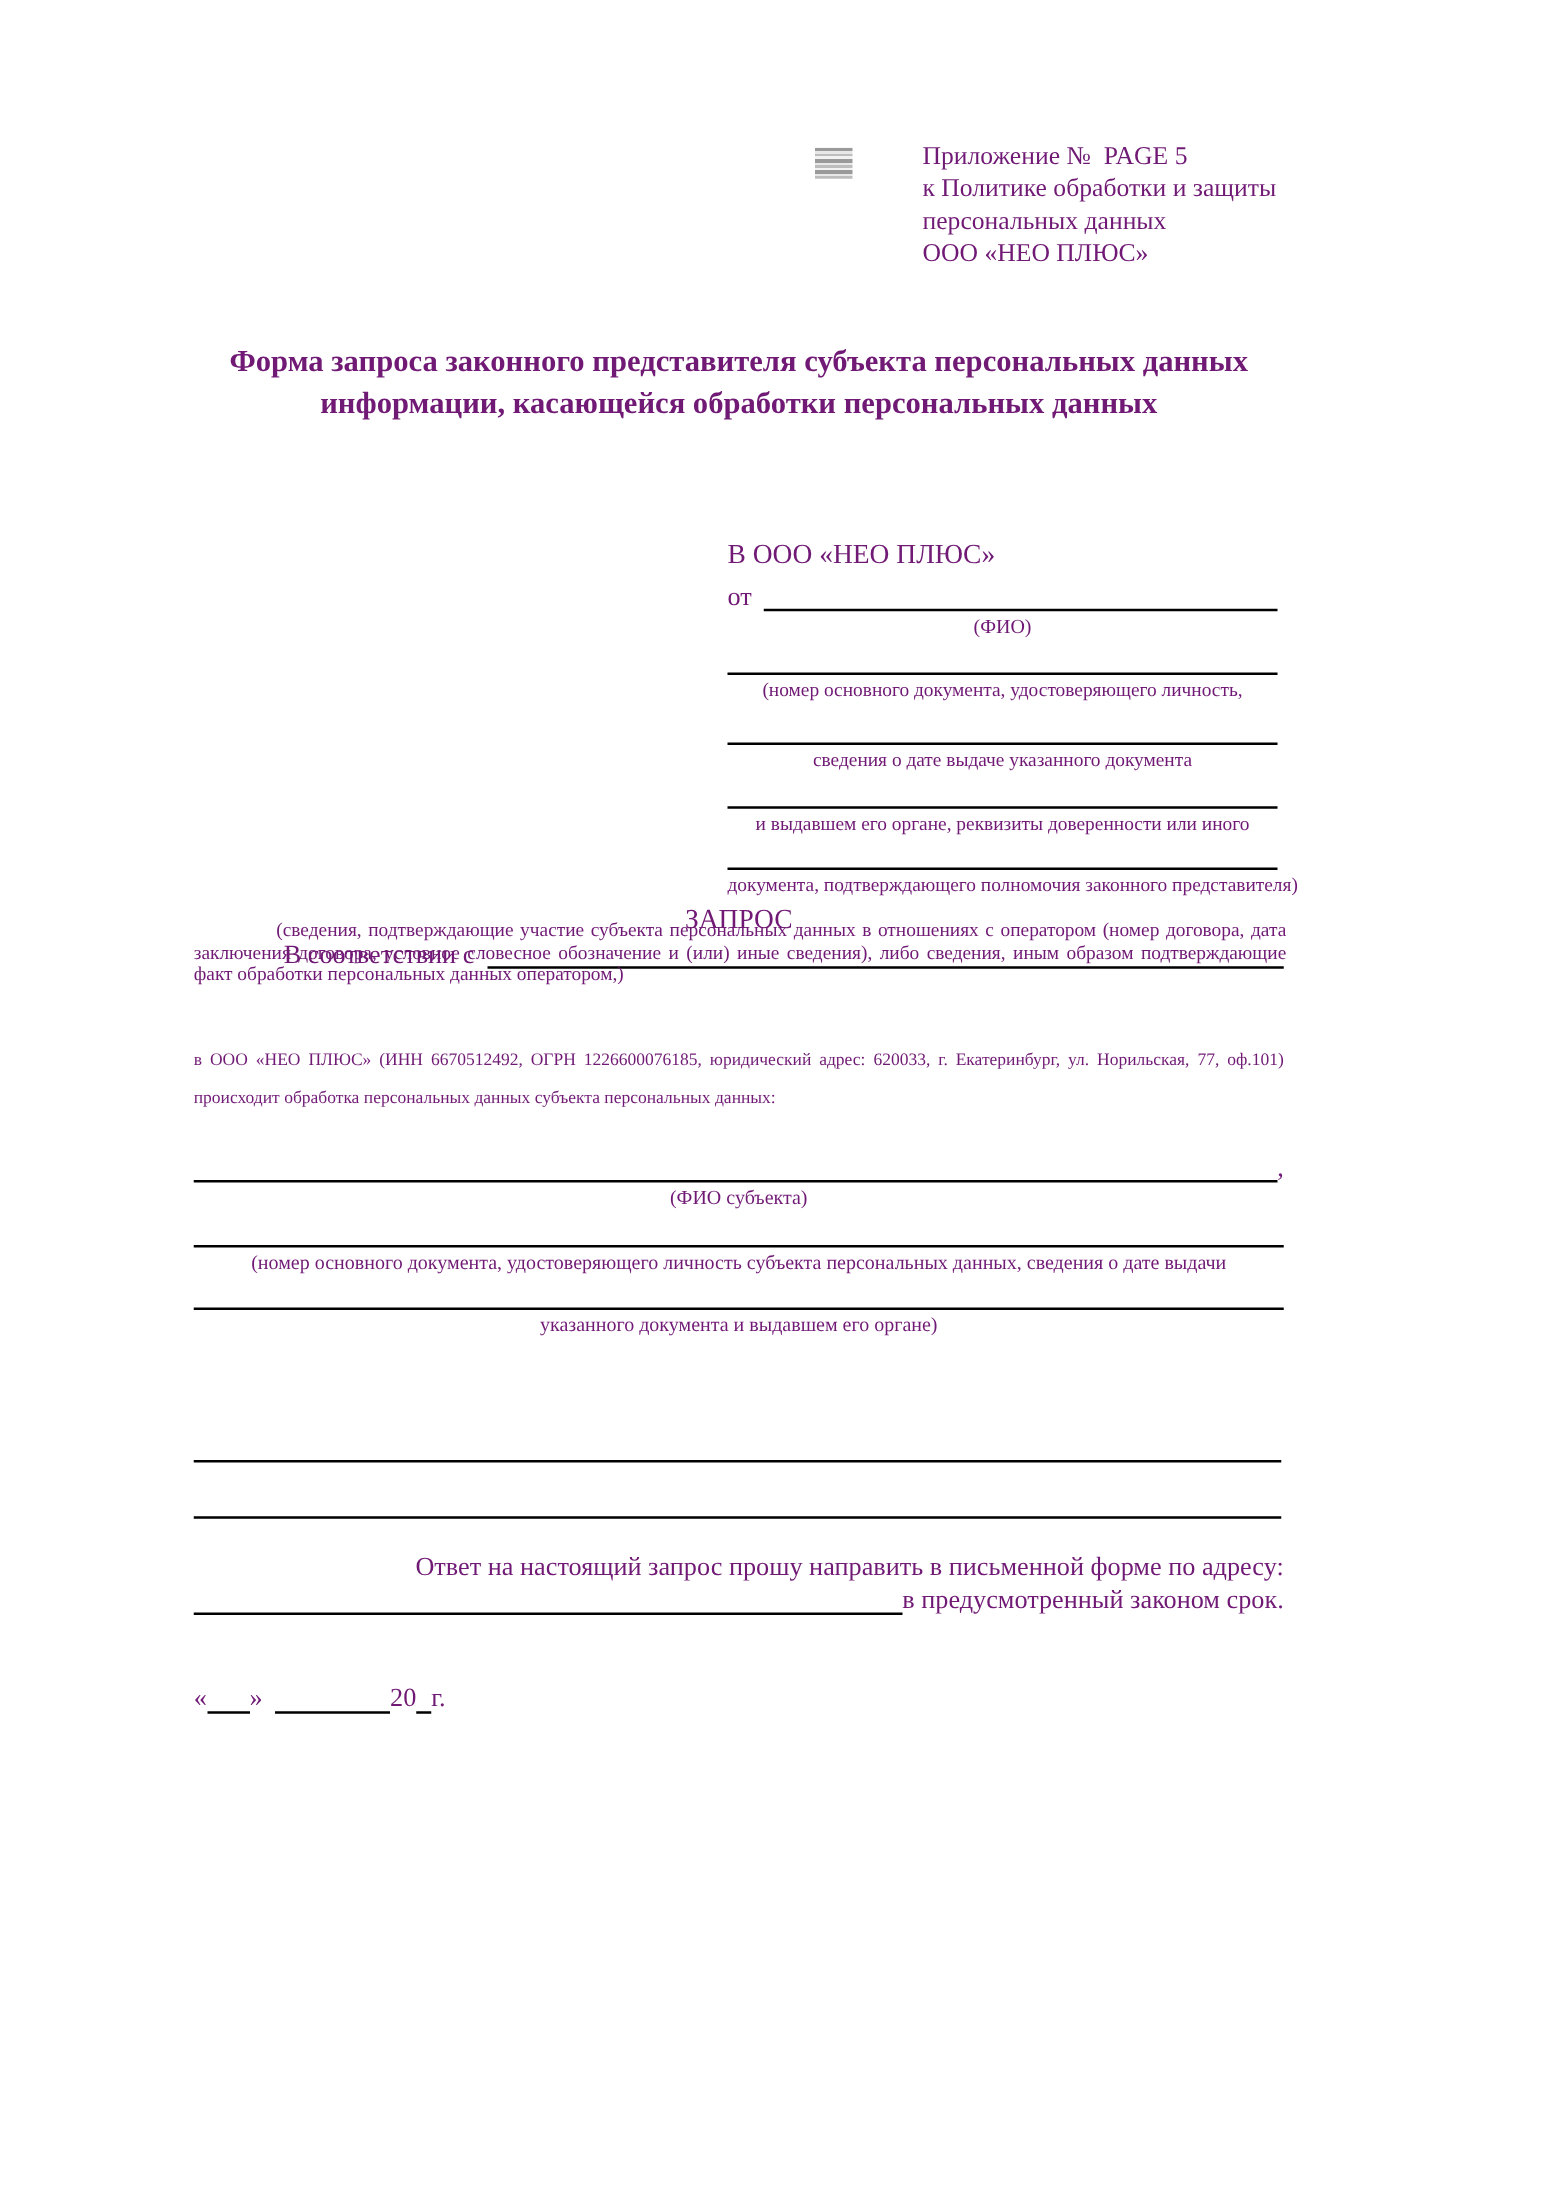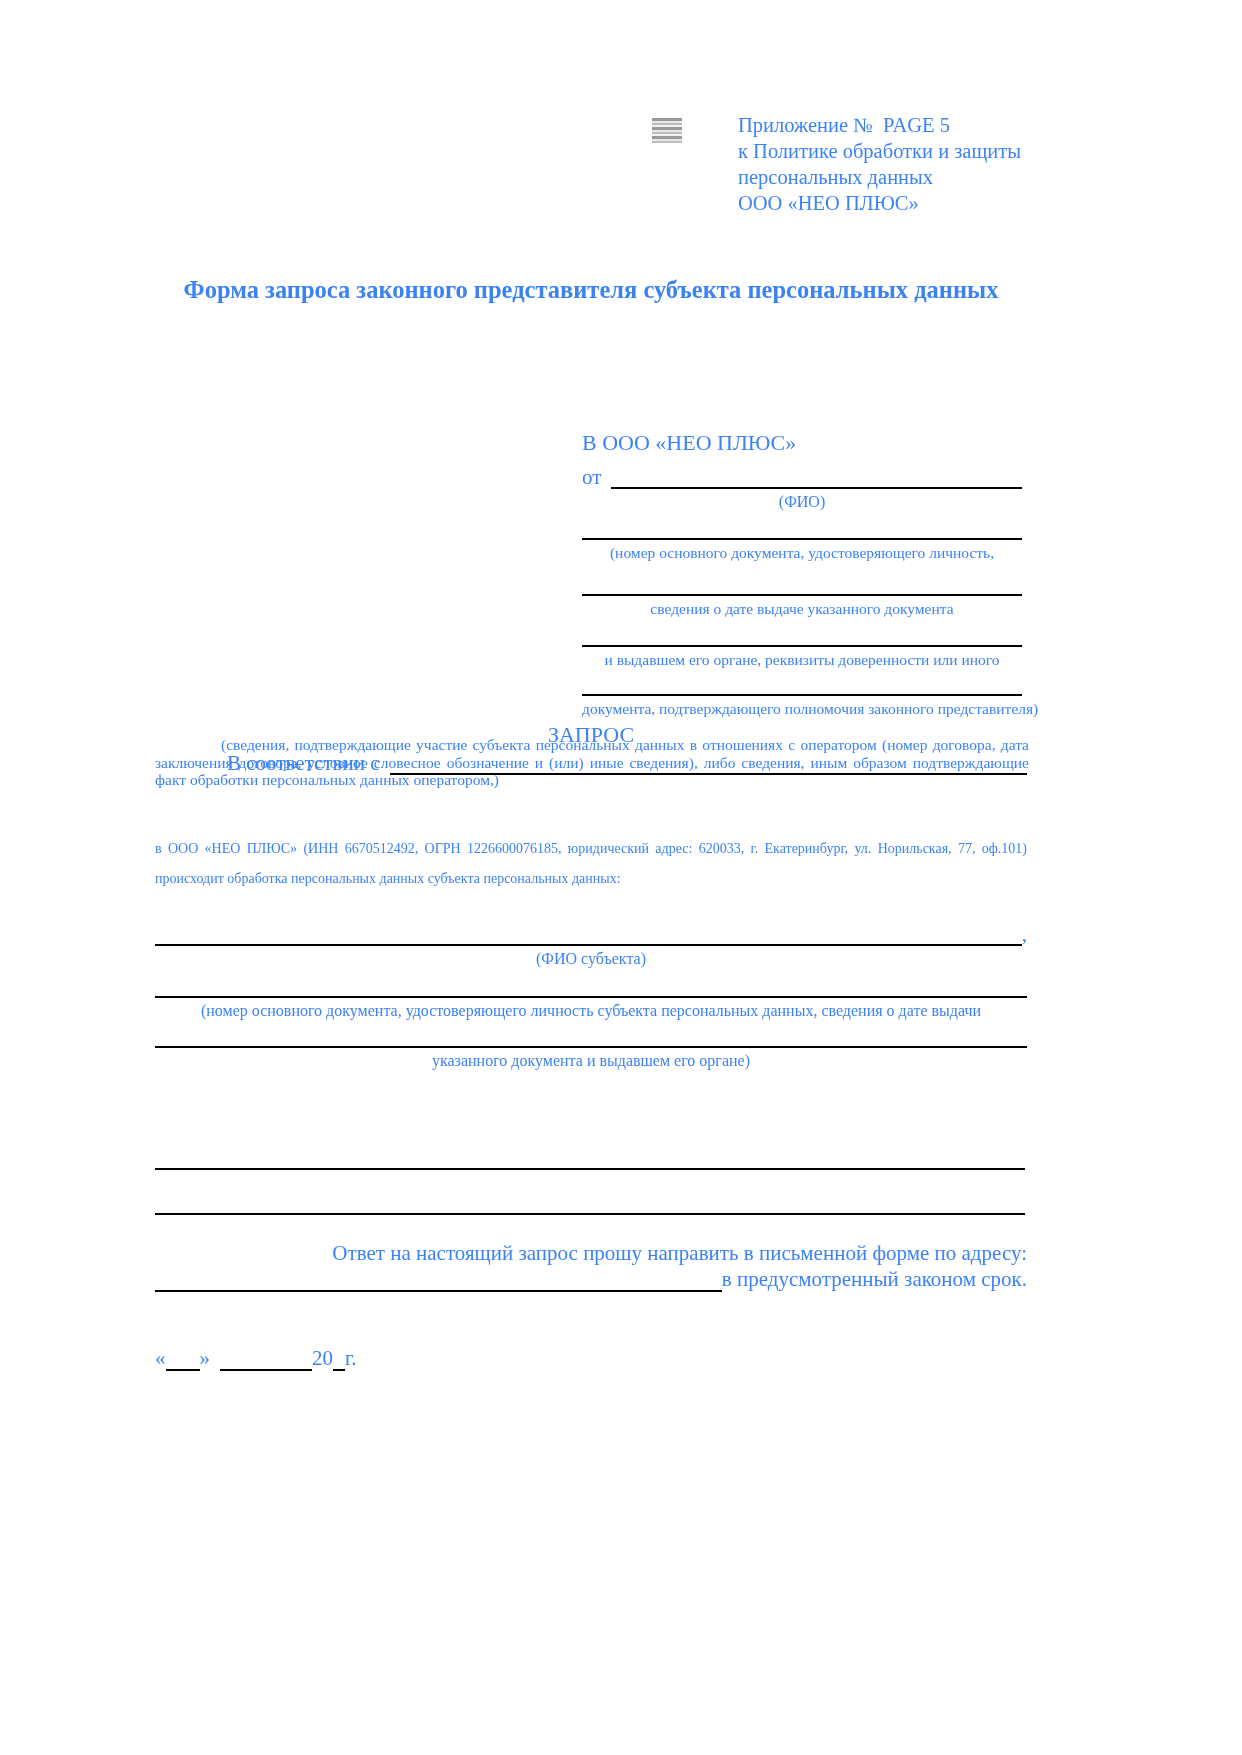--- a/index.html
+++ b/index.html
@@ -2,21 +2,21 @@
 <html><head>
 <meta charset="utf-8">
 <style>
   html,body{margin:0;padding:0;background:#808080;}
   .page{
     position:relative;
     width:1242px;height:1755px;
     margin:0 auto;
     background:#ffffff;
     font-family:"Liberation Serif","DejaVu Serif",serif;
-    color:#3b82f6;
+    color:#701a75;
     overflow:hidden;
   }
   .hdr-line{font-size:20.5px;line-height:26px;white-space:pre-wrap;}
   .doc-icon{
     position:absolute;left:652px;top:118px;width:30px;height:25px;
     background:repeating-linear-gradient(180deg,#9a9a9a 0 3px,#e8e8e8 3px 5px,#bdbdbd 5px 7px,#f2f2f2 7px 9px);
   }
   .header-block{position:absolute;left:738px;top:112px;width:330px;}
   .title{
     position:absolute;left:155px;top:273px;width:872px;
@@ -69,20 +69,21 @@
 
   <div class="header-block">
     <div class="hdr-line">Приложение №  PAGE 5</div>
     <div class="hdr-line">к Политике обработки и защиты</div>
     <div class="hdr-line">персональных данных</div>
     <div class="hdr-line">ООО «НЕО ПЛЮС»</div>
   </div>
 
   <div class="title">
     <div>Форма запроса законного представителя субъекта персональных данных</div>
+    <div>информации, касающейся обработки персональных данных</div>
   </div>
 
   <div class="addressee">
     <div class="to-line">В ООО «НЕО ПЛЮС»</div>
 
     <div class="from-row">
       <span class="from-label">от</span>
       <span class="fill grow"></span>
     </div>
     <div class="cap">(ФИО)</div>

